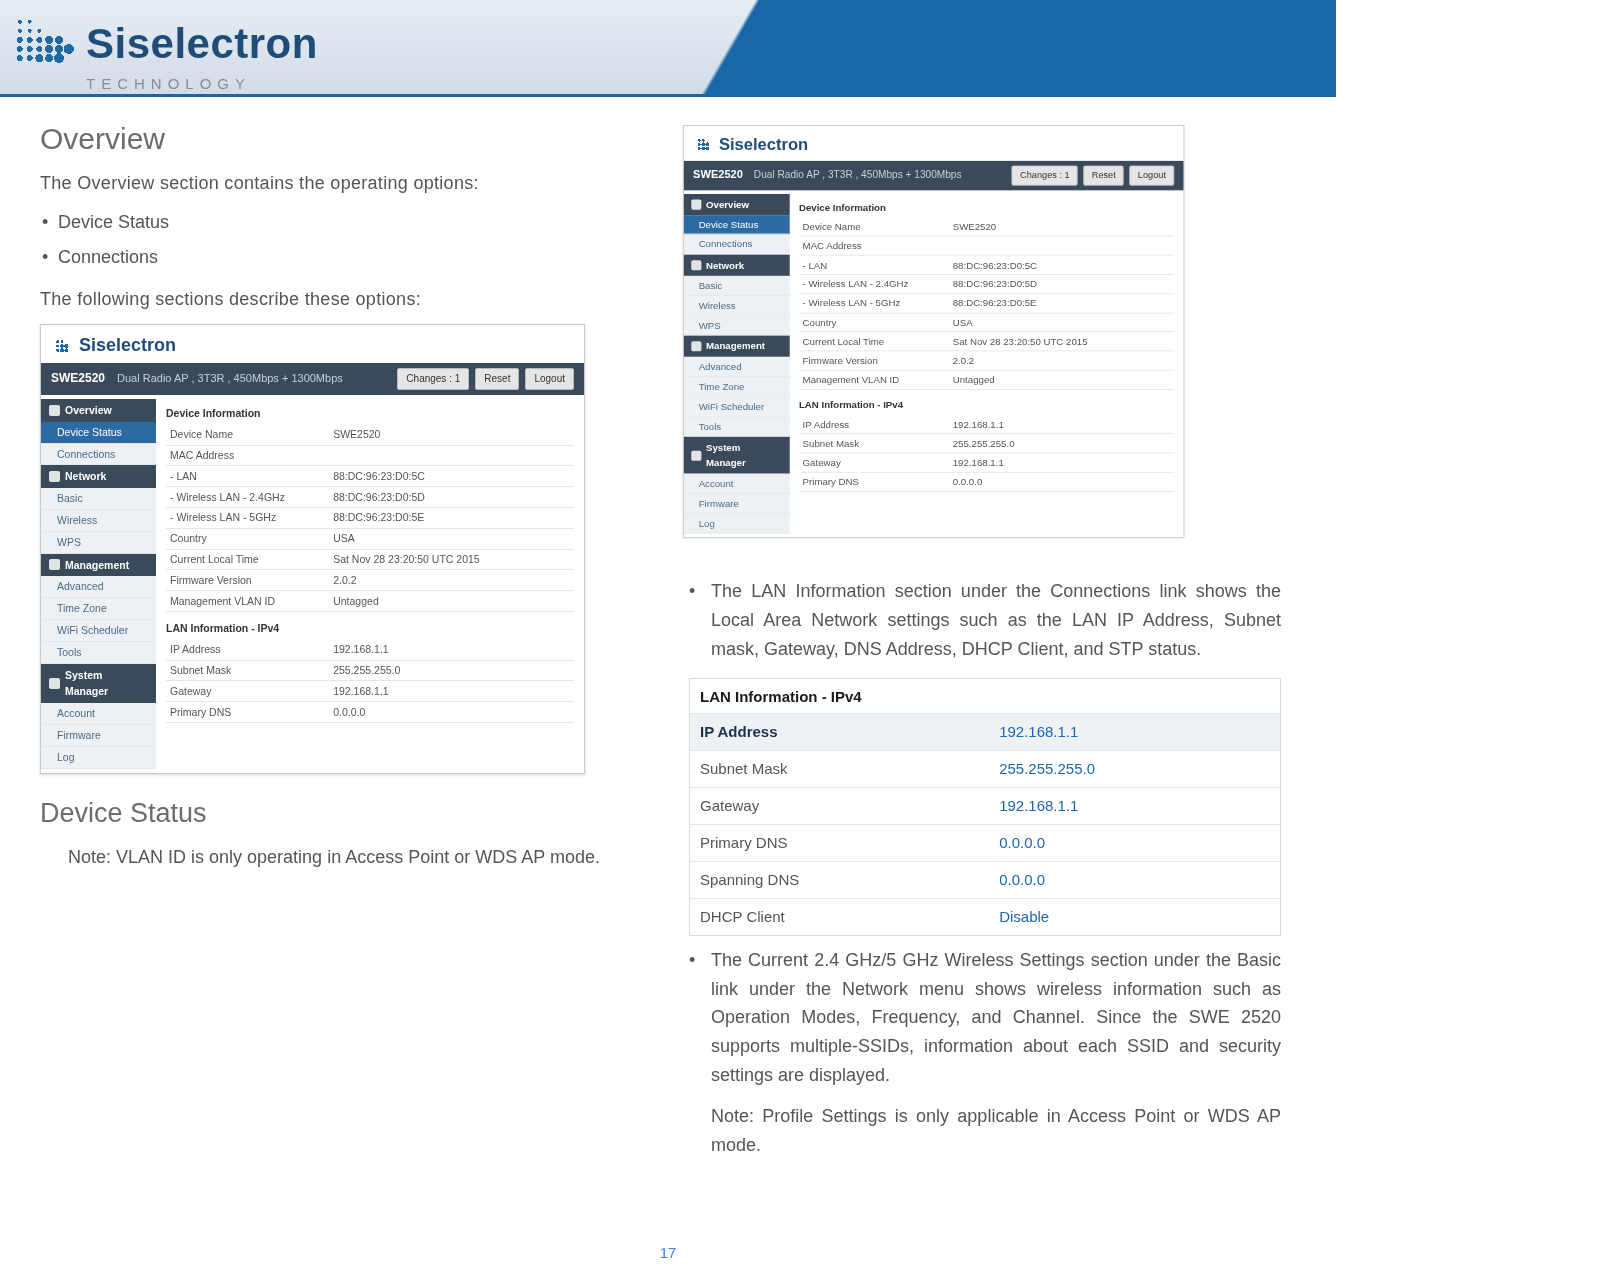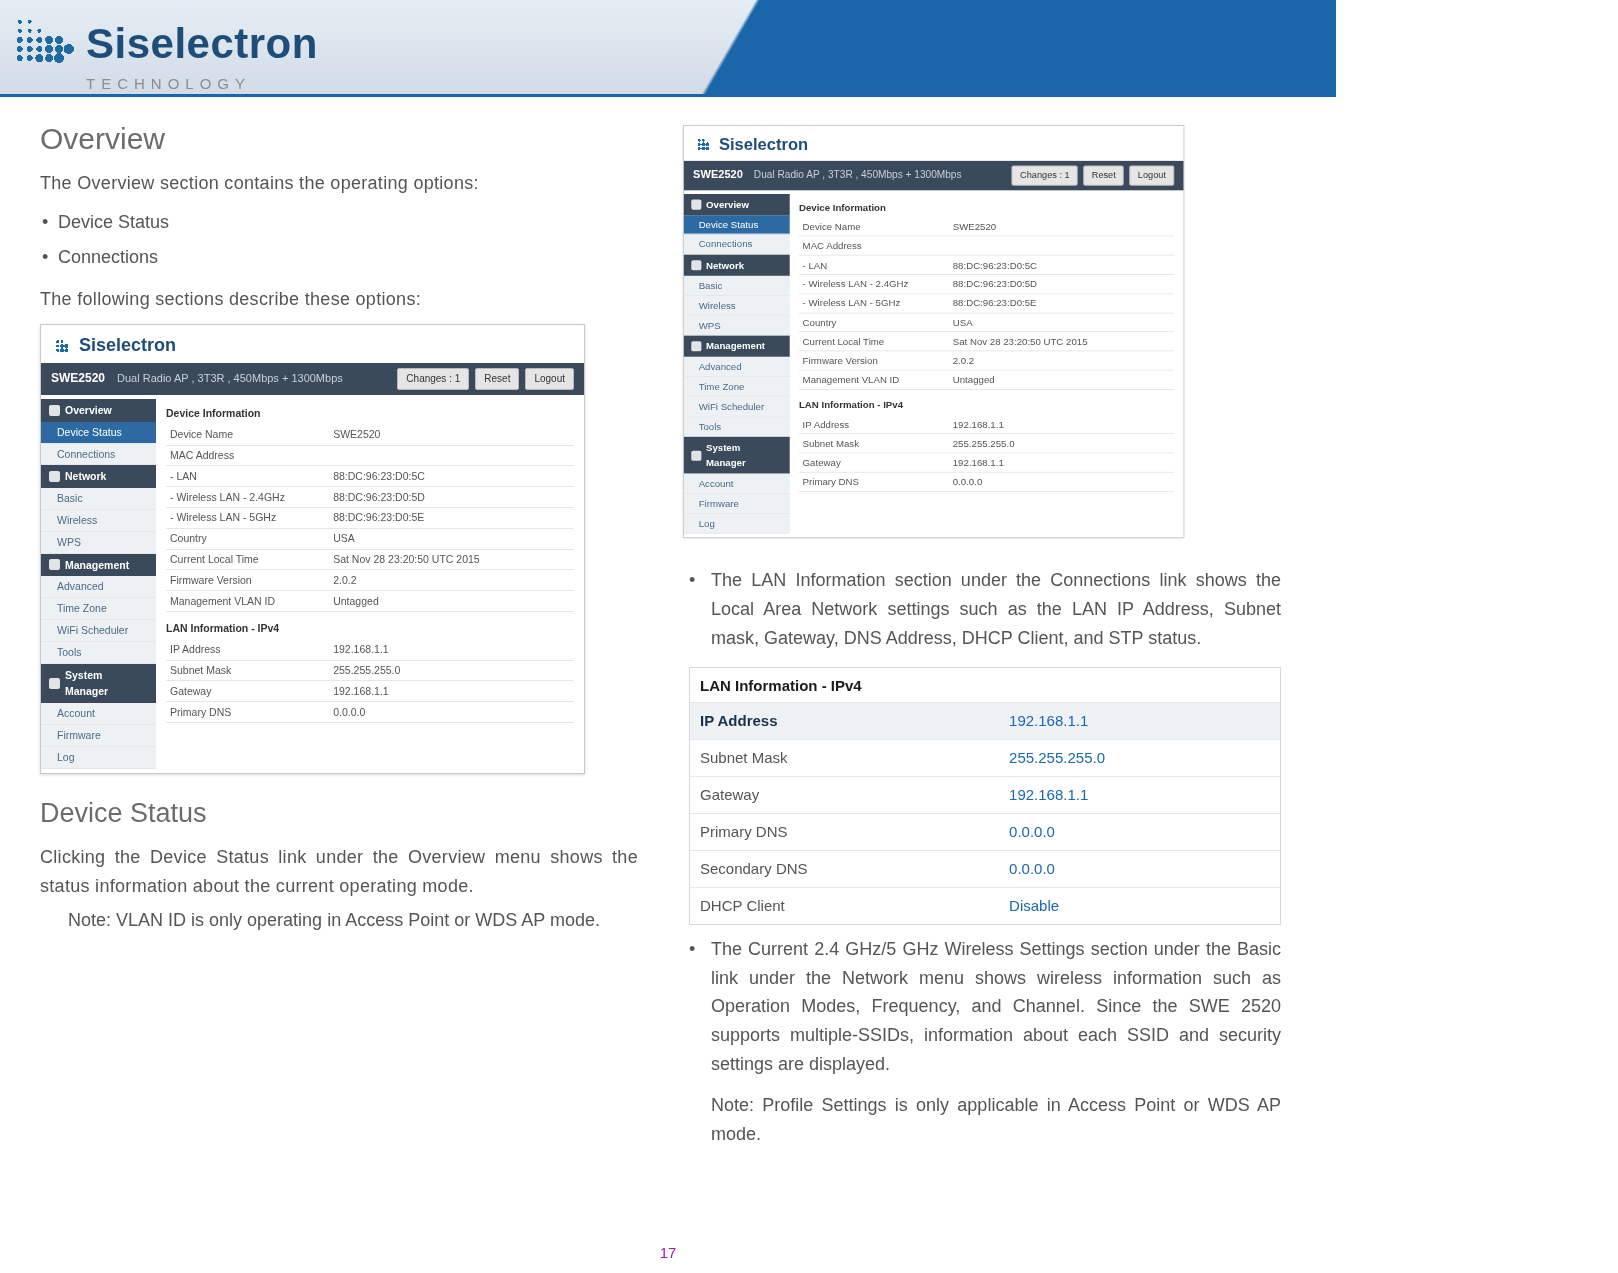--- a/index.html
+++ b/index.html
@@ -82,21 +82,21 @@
 
   
   .lan-box{margin:14px 0 10px 6px;border:1px solid #d9d9d9;font-size:16px}
   .lan-box .lan-title{font-weight:700;color:#1b1b1b;padding:6px 10px 4px;font-size:15px}
   .lan-box table{width:100%;border-collapse:collapse}
   .lan-box th{text-align:left;background:#eef2f5;color:#19324e;font-weight:600}
   .lan-box th,.lan-box td{padding:6px 10px;border-top:1px solid #e4e8ec;font-size:15px}
   .lan-box td.val{color:#1a67b3}
   .lan-box .info-ico{display:inline-block;width:14px;height:14px;border-radius:50%;background:#2a8cd6;color:#fff;font-size:11px;text-align:center;line-height:14px;margin-left:2px;font-weight:700}
 
-  .page-num{position:absolute;bottom:8px;left:0;right:0;text-align:center;color:#a21caf;font-size:15px}
+  .page-num{position:absolute;bottom:8px;left:0;right:0;text-align:center;color:#3b82f6;font-size:15px}
   .jt{text-align:justify}
 </style>
 </head>
 <body>
 
 <div class="page">
   <div class="header-bar">
     <div class="brand">
       <div class="brand-dots"></div>
       <div class="brand-text">
@@ -222,21 +222,20 @@
                     <td>Primary DNS</td>
                     <td>0.0.0.0</td>
                   </tr>
             </tbody>
               </table>
           </div>
         </div>
       </div>
 
       <h1 class="dvs">Device  Status</h1>
-      <p class="sp jt">Clicking the  Device  Status link under  the  Overview menu shows  the status  information about  the  current  operating mode.</p>
 
       <div class="note">Note:   VLAN ID is only operating  in Access  Point  or WDS AP mode.</div>
     </div>
 
     <div class="col">
 
       <div class="shot shot2" style="width:545px">
         <div class="s-brand">
             <span class="sd"></span>
             <span>Siselectron</span>
@@ -339,21 +338,21 @@
               <tr>
                     <td>Primary DNS</td>
                     <td>0.0.0.0</td>
                   </tr>
             </tbody>
               </table>
           </div>
         </div>
       </div>
 
-      <ul class="bul" style="margin-top:2px">
+      <ul class="bul" style="margin-top:13px">
         <li>The  LAN Information  section under  the  Connections link shows the  Local Area Network  settings such  as  the LAN  IP  Address, Subnet  mask,  Gateway,  DNS Address, DHCP Client, and  STP status.</li>
       </ul>
 
       <div class="lan-box">
         <div class="lan-title">LAN Information - IPv4</div>
         <table>
           <tbody>
               <tr>
             <th>IP Address</th>
             <th class="val" style="color:#1a67b3;font-weight:400">192.168.1.1</th>
@@ -364,21 +363,21 @@
               </tr>
           <tr>
                 <td>Gateway</td>
                 <td class="val">192.168.1.1</td>
               </tr>
           <tr>
                 <td>Primary DNS</td>
                 <td class="val">0.0.0.0</td>
               </tr>
           <tr>
-                <td>Secondary DNS</td>
+                <td>Spanning DNS</td>
                 <td class="val">0.0.0.0</td>
               </tr>
           <tr>
                 <td>DHCP Client</td>
                 <td class="val">Disable</td>
               </tr>
         </tbody>
           </table>
       </div>
 

